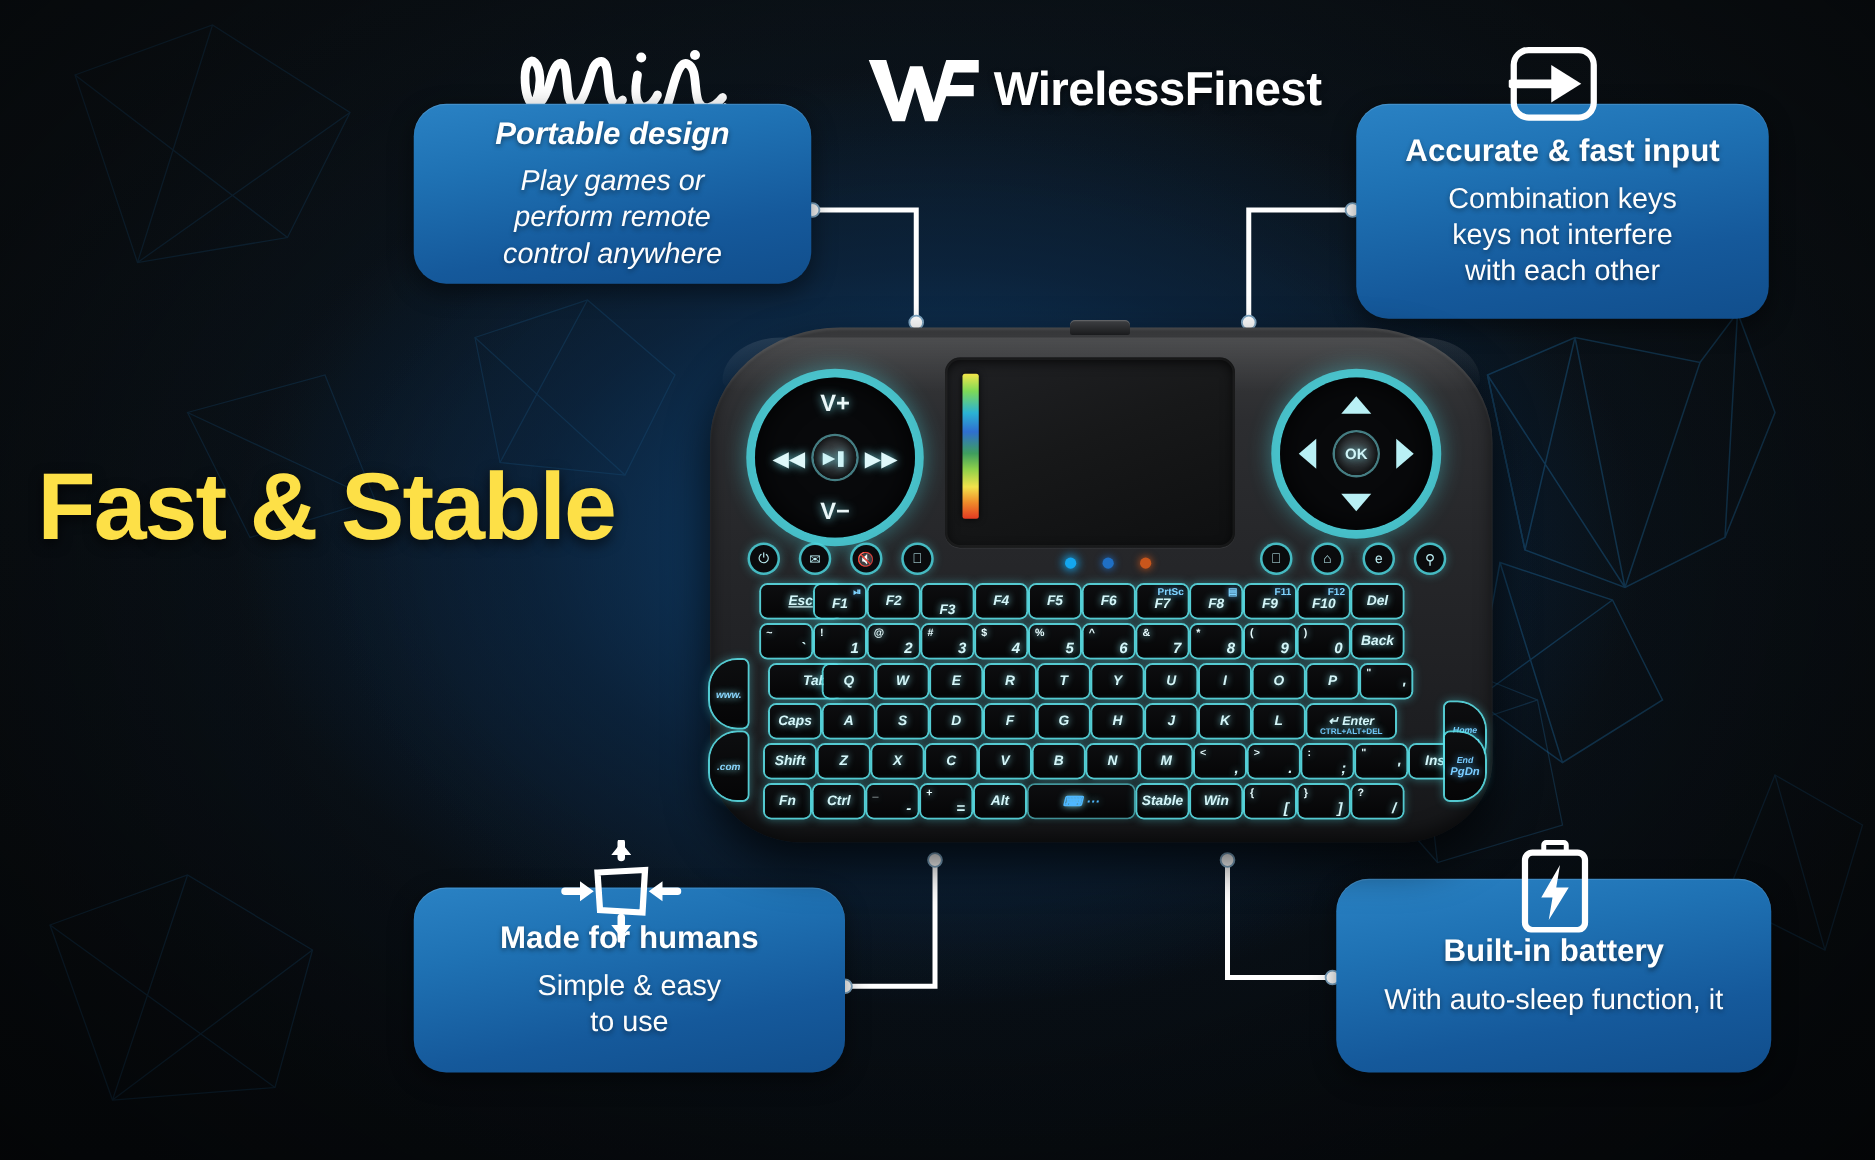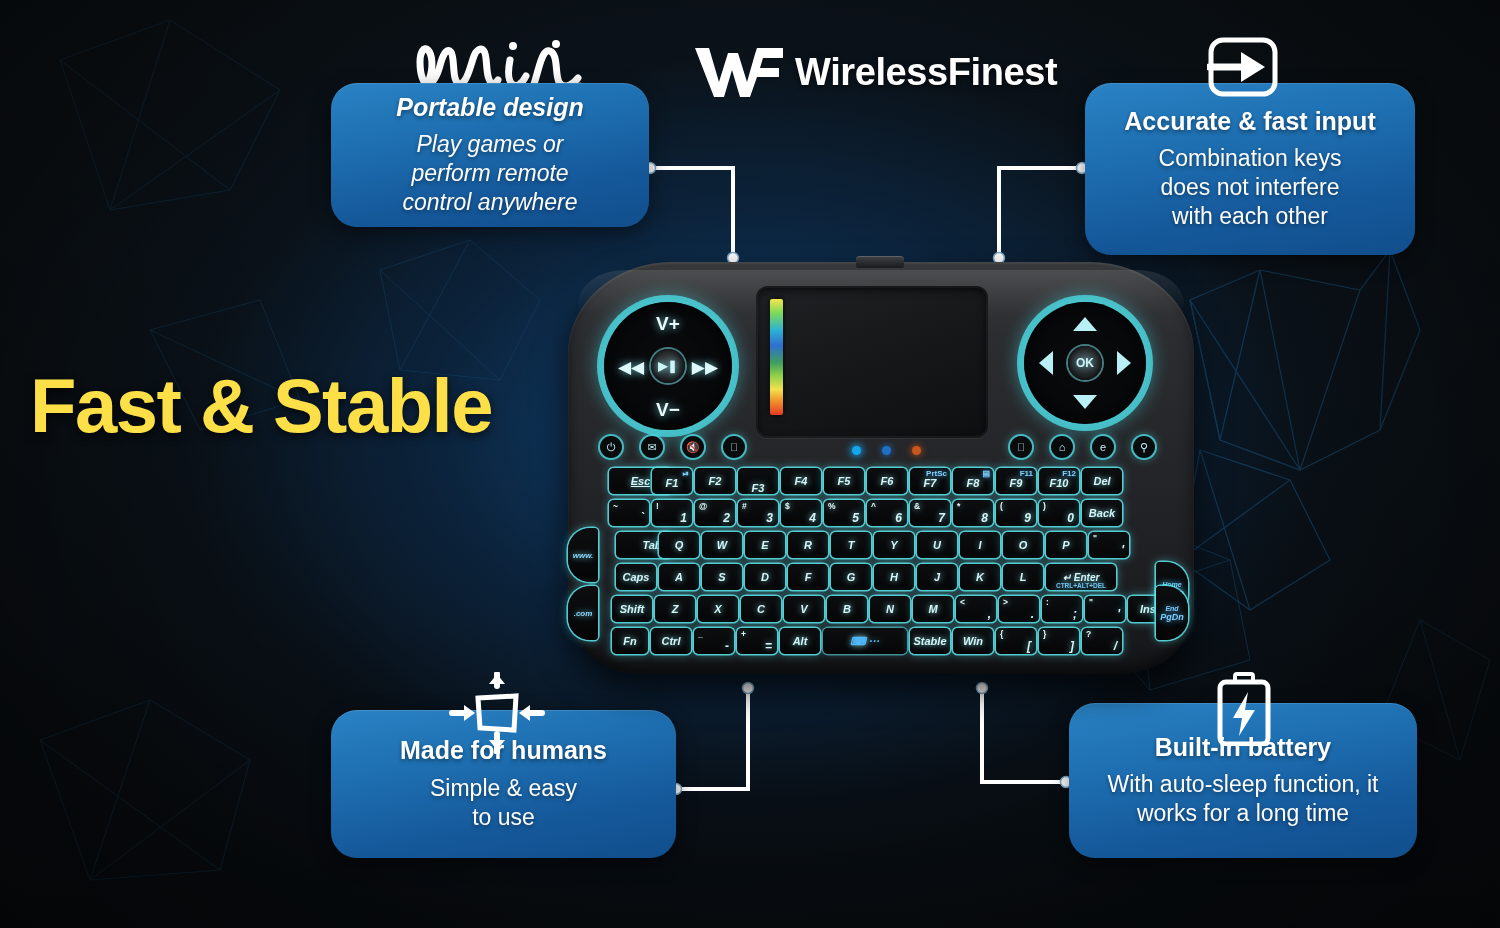--- a/index.html
+++ b/index.html
@@ -260,38 +260,37 @@
       <div>Play games or</div>
       <div>perform remote</div>
       <div>control anywhere</div>
     </div>
   </div>
 
   <div class="card" id="card-accurate">
     <div class="ttl">Accurate &amp; fast input</div>
     <div class="body">
       <div>Combination keys</div>
-      <div>does not interfere</div>
+      <div>keys not interfere</div>
       <div>with each other</div>
     </div>
   </div>
 
   <div class="card" id="card-humans">
     <div class="ttl">Made for humans</div>
     <div class="body">
       <div>Simple &amp; easy</div>
       <div>to use</div>
     </div>
   </div>
 
   <div class="card" id="card-battery">
     <div class="ttl">Built-in battery</div>
     <div class="body">
       <div>With auto-sleep function, it</div>
-      <div>works for a long time</div>
     </div>
   </div>
 
   <svg class="card-icon" id="icon-input" viewBox="0 0 72 62">
     <rect x="4" y="4" width="64" height="54" rx="12" fill="none" stroke="#fff" stroke-width="5"></rect>
     <path d="M2 31 H40" stroke="#fff" stroke-width="7" stroke-linecap="round"></path>
     <path d="M34 16 L58 31 L34 46 Z" fill="#fff"></path>
   </svg>
 
   <svg class="card-icon" id="icon-resize" viewBox="0 0 98 82">

